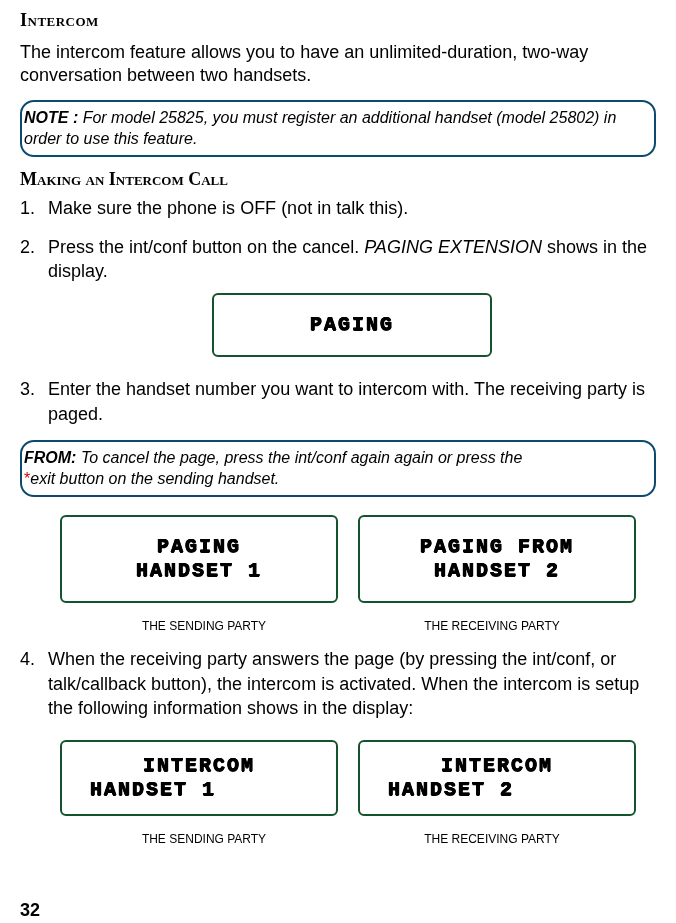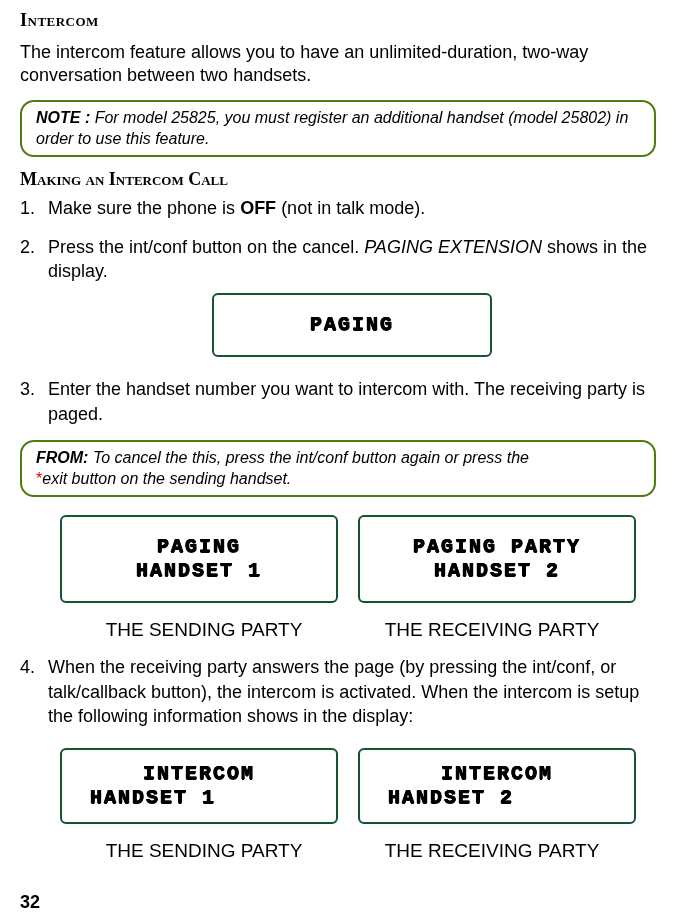--- a/index.html
+++ b/index.html
@@ -22,23 +22,23 @@
       font-size: 18px;
       letter-spacing: 0.5px;
       font-family: Georgia, 'Times New Roman', serif;
     }
     .intro-text {
       font-size: 18px;
       line-height: 1.3;
       margin-top: 10px;
     }
     .note-box {
-      border: 2px solid #4d7c0f;
+      border: 2px solid #0c4a6e;
       border-radius: 14px;
-      padding: 6px 14px;
+      padding: 6px 2px;
       margin: 12px 0;
       font-size: 16px;
       font-style: italic;
       line-height: 1.3;
     }
     .note-box b {
       font-style: italic;
       font-weight: bold;
     }
     .asterisk {
@@ -64,21 +64,21 @@
       padding-left: 28px;
       position: relative;
     }
     ol li::before {
       content: counter(item) ".";
       position: absolute;
       left: 0;
       top: 0;
     }
     .bold-word {
-      font-weight: bold;
+      font-weight: normal;
     }
     .italic-word {
       font-style: italic;
     }
     .lcd-screen {
       border: 2px solid #14532d;
       border-radius: 6px;
       text-align: center;
       padding: 18px 10px;
       margin: 6px auto;
@@ -102,29 +102,29 @@
       flex: 1;
       min-width: 0;
     }
     .lcd-shorter {
       padding: 12px 8px;
     }
     .party-labels {
       display: flex;
       justify-content: space-between;
       margin: 6px 20px 14px 40px;
-      font-size: 19px;
+      font-size: 12px;
     }
     .party-labels span {
       flex: 1;
       text-align: center;
     }
     .page-number {
       position: absolute;
-      bottom: 10px;
+      bottom: 2px;
       left: 20px;
       font-weight: bold;
       font-size: 18px;
     }
 
     
     .lcd-text {
       font-family: 'Courier New', Courier, monospace;
       font-weight: 900;
       letter-spacing: 2px;
@@ -142,45 +142,45 @@
 <div class="intro-text">The intercom feature allows you to have an unlimited-duration, two-way conversation between two handsets.</div>
 
 <div class="note-box">
   <b>NOTE :</b><span> For model 25825, you must register an additional handset (model 25802) in order to use this feature.</span>
 </div>
 
 <div class="sub-section-title">Making an Intercom Call</div>
 
 <ol>
   <li>
-    <span>Make sure the phone is </span><span class="bold-word">OFF</span><span> (not in talk mode).</span>
+    <span>Make sure the phone is </span><span class="bold-word">OFF</span><span> (not in talk this).</span>
   </li>
   <li>
     <span>Press the int/conf button on the cancel. </span><span class="italic-word">PAGING EXTENSION</span><span> shows in the display.</span>
 
     <div class="lcd-screen lcd-single">
       <div class="lcd-text">PAGING</div>
     </div>
   </li>
   <li>
     <span>Enter the handset number you want to intercom with. The receiving party is paged.</span>
   </li>
 </ol>
 
 <div class="note-box">
-  <b>FROM:</b><span> To cancel the this, press the int/conf button again or press the </span><br><span class="asterisk">*</span><span>exit button on the sending handset.</span>
+  <b>FROM:</b><span> To cancel the page, press the int/conf again again or press the </span><br><span class="asterisk">*</span><span>exit button on the sending handset.</span>
 </div>
 
 <div class="lcd-pair-row">
   <div class="lcd-screen">
     <div class="lcd-text">PAGING</div>
     <div class="lcd-text">HANDSET 1</div>
   </div>
   <div class="lcd-screen">
-    <div class="lcd-text">PAGING PARTY</div>
+    <div class="lcd-text">PAGING FROM</div>
     <div class="lcd-text">HANDSET 2</div>
   </div>
 </div>
 
 <div class="party-labels">
   <span>THE SENDING PARTY</span>
   <span>THE RECEIVING PARTY</span>
 </div>
 
 <ol start="4" style="counter-reset: item 3;">

